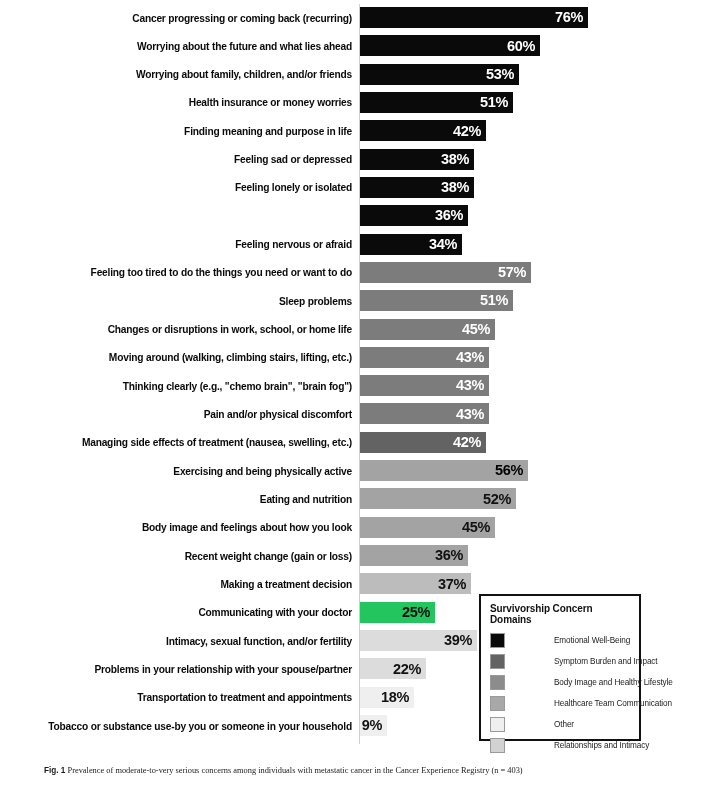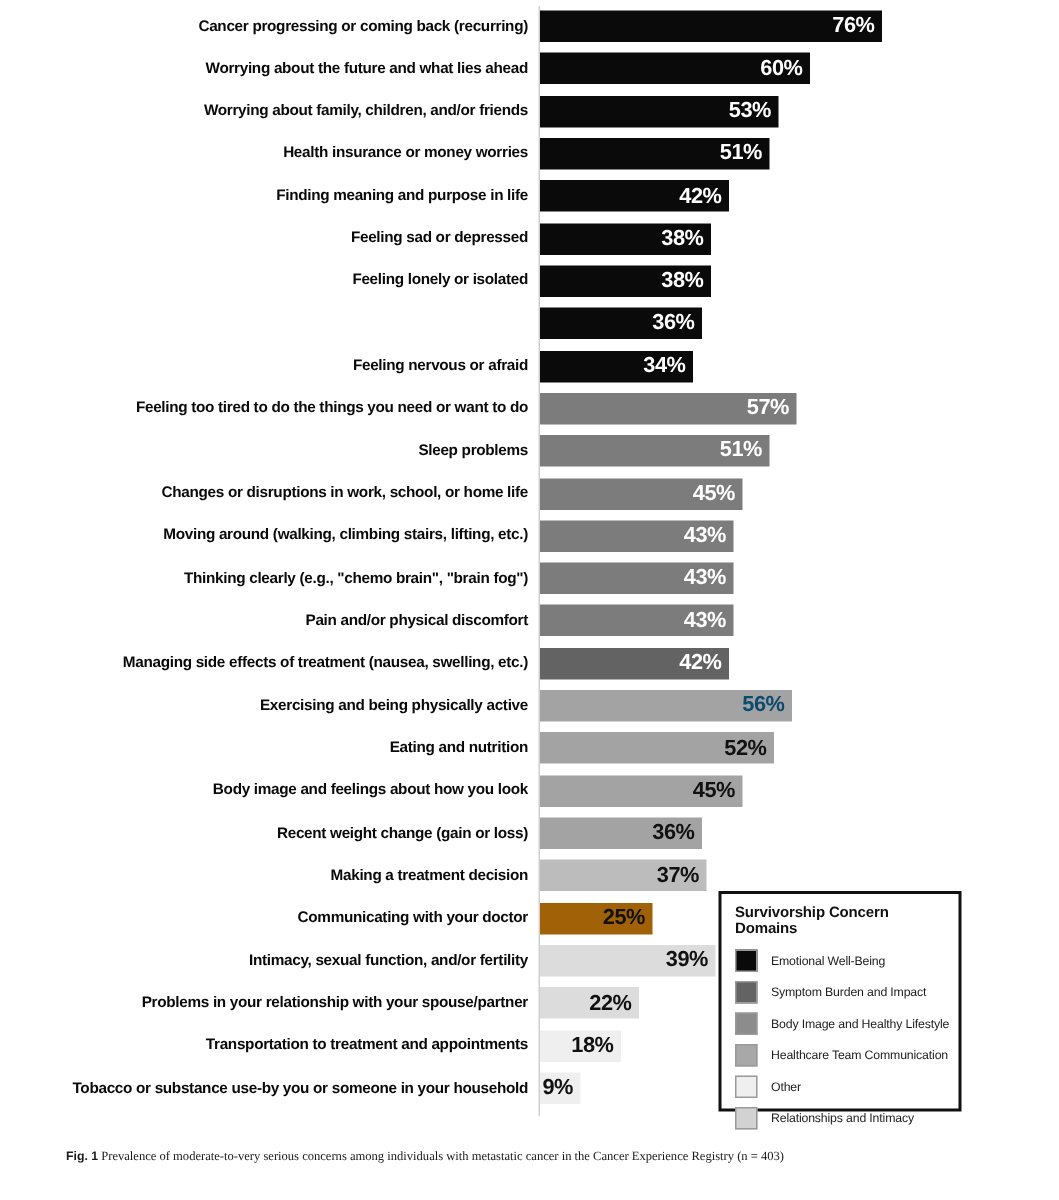--- a/index.html
+++ b/index.html
@@ -93,20 +93,21 @@
     color: #111111;
     margin-bottom: 5px;
     letter-spacing: -0.1px;
     font-family: "Liberation Sans", sans-serif;
   }
   .legend-item {
     display: flex;
     align-items: center;
     height: 20px;
     margin-bottom: 1px;
+    gap: 40px;
   }
   .legend-swatch {
     width: 15px;
     height: 15px;
     border: 1px solid #9a9a9a;
     box-sizing: border-box;
     flex: 0 0 auto;
   }
   .legend-label {
     font-size: 8.2px;
@@ -232,21 +233,21 @@
         </div>
         <div class="bar-row" style="top: 431.8px;">
           <div class="bar-label">Managing side effects of treatment (nausea, swelling, etc.)</div>
           <div class="bar" style="width: 126px; background: rgb(99, 99, 99);">
             <span class="bar-value" style="color: rgb(255, 255, 255);">42%</span>
           </div>
         </div>
         <div class="bar-row" style="top: 460.12px;">
           <div class="bar-label">Exercising and being physically active</div>
           <div class="bar" style="width: 168px; background: rgb(163, 163, 163);">
-            <span class="bar-value" style="color: #0c4a6e;">56%</span>
+            <span class="bar-value" style="color: #000000;">56%</span>
           </div>
         </div>
         <div class="bar-row" style="top: 488.44px;">
           <div class="bar-label">Eating and nutrition</div>
           <div class="bar" style="width: 156px; background: rgb(163, 163, 163);">
             <span class="bar-value" style="color: rgb(17, 17, 17);">52%</span>
           </div>
         </div>
         <div class="bar-row" style="top: 516.76px;">
           <div class="bar-label">Body image and feelings about how you look</div>
@@ -261,21 +262,21 @@
           </div>
         </div>
         <div class="bar-row" style="top: 573.4px;">
           <div class="bar-label">Making a treatment decision</div>
           <div class="bar" style="width: 111px; background: rgb(188, 188, 188);">
             <span class="bar-value" style="color: rgb(17, 17, 17);">37%</span>
           </div>
         </div>
         <div class="bar-row" style="top: 601.72px;">
           <div class="bar-label">Communicating with your doctor</div>
-          <div class="bar" style="width: 75px; background: #a16207;">
+          <div class="bar" style="width: 75px; background: #22c55e;">
             <span class="bar-value" style="color: rgb(17, 17, 17);">25%</span>
           </div>
         </div>
         <div class="bar-row" style="top: 630.04px;">
           <div class="bar-label">Intimacy, sexual function, and/or fertility</div>
           <div class="bar" style="width: 117px; background: rgb(220, 220, 220); padding-left: 24px;">
             <span class="bar-value" style="color: rgb(17, 17, 17);">39%</span>
           </div>
         </div>
         <div class="bar-row" style="top: 658.36px;">

